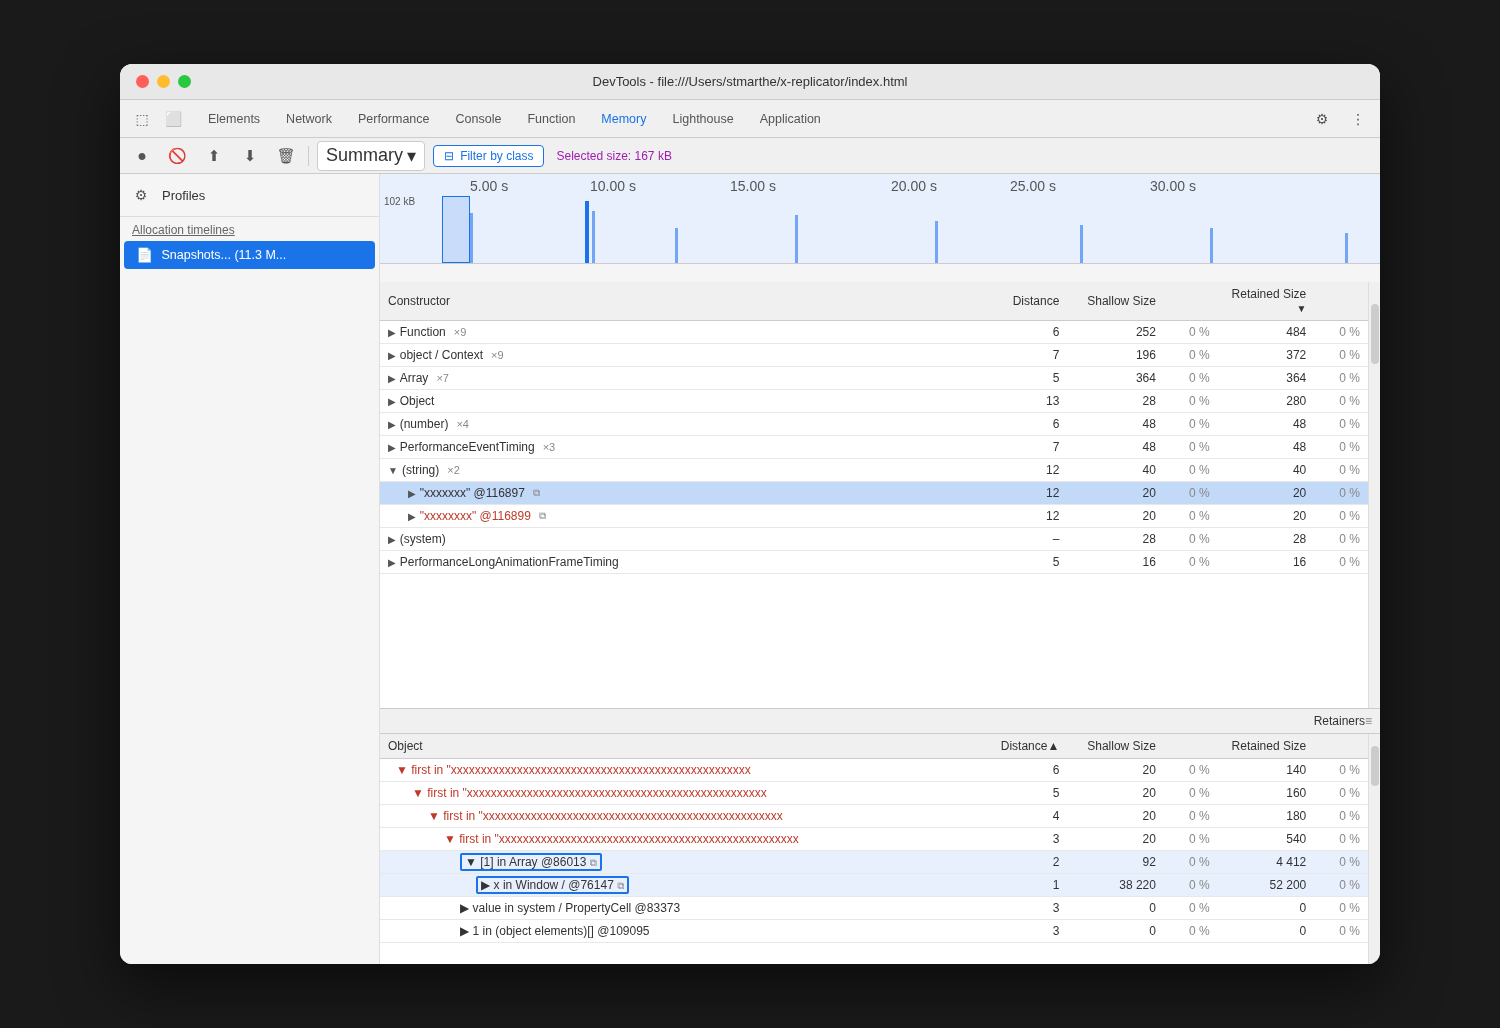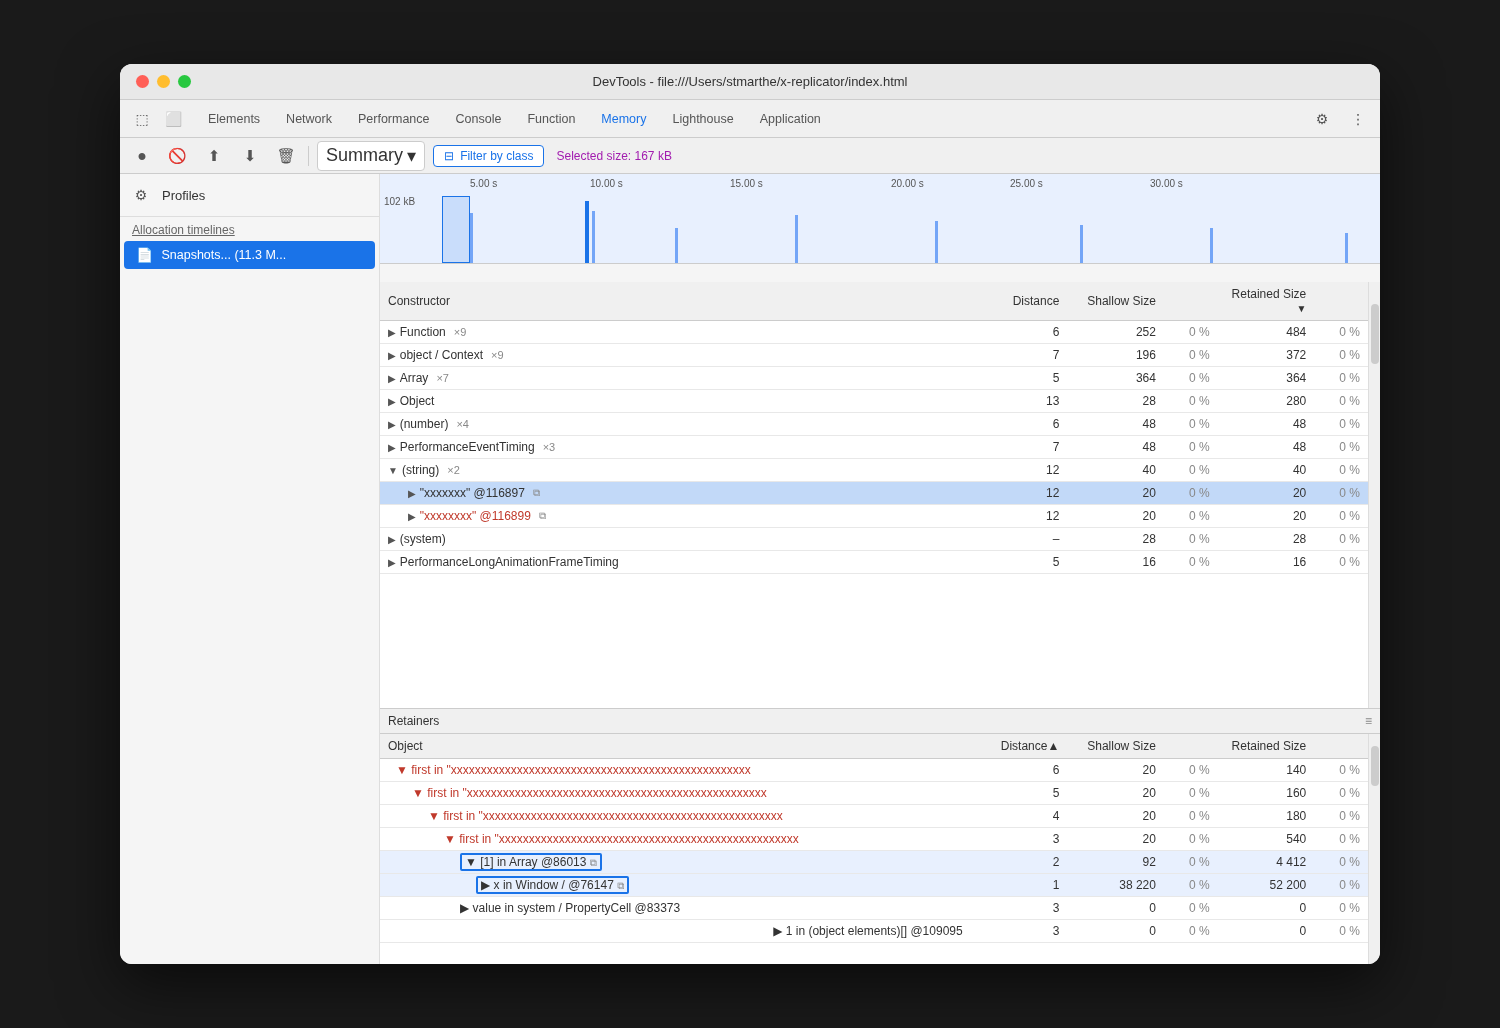--- a/index.html
+++ b/index.html
@@ -238,21 +238,21 @@
       overflow: hidden;
     }
     .timeline-labels {
       display: flex;
       position: absolute;
       top: 4px;
       left: 30px;
       right: 0;
     }
     .timeline-label {
-      font-size: 10px;
+      font-size: 14px;
       color: #555;
       position: absolute;
     }
     .timeline-bars {
       position: absolute;
       top: 22px;
       left: 30px;
       right: 0;
       bottom: 0;
     }
@@ -351,21 +351,21 @@
     .retainers-header {
       background: #f0f0f0;
       border-top: 1px solid #ccc;
       border-bottom: 1px solid #ccc;
       padding: 5px 8px;
       font-size: 12px;
       font-weight: 500;
       color: #333;
       display: flex;
       align-items: center;
-      justify-content: space-between;
+      justify-content: flex-end;
       flex-shrink: 0;
     }
     .retainers-table {
       height: 230px;
       overflow: auto;
       background: white;
     }
     .main-table-wrapper {
       position: relative;
       overflow: hidden;
@@ -734,21 +734,21 @@
                         <div style="padding-left:72px;overflow:hidden;text-overflow:ellipsis;white-space:nowrap;">▶ value in system / PropertyCell @83373</div>
                       </td>
                     <td class="right">3</td>
                     <td class="right">0</td>
                     <td class="percent">0 %</td>
                     <td class="right">0</td>
                     <td class="percent">0 %</td>
                   </tr>
                   <tr>
                     <td>
-                        <div style="padding-left:72px;overflow:hidden;text-overflow:ellipsis;white-space:nowrap;text-align:right;">▶ 1 in (object elements)[] @109095</div>
+                        <div style="padding-left:72px;overflow:hidden;text-overflow:ellipsis;white-space:nowrap;">▶ 1 in (object elements)[] @109095</div>
                       </td>
                     <td class="right">3</td>
                     <td class="right">0</td>
                     <td class="percent">0 %</td>
                     <td class="right">0</td>
                     <td class="percent">0 %</td>
                   </tr>
                 </tbody>
               </table>
             </div>

